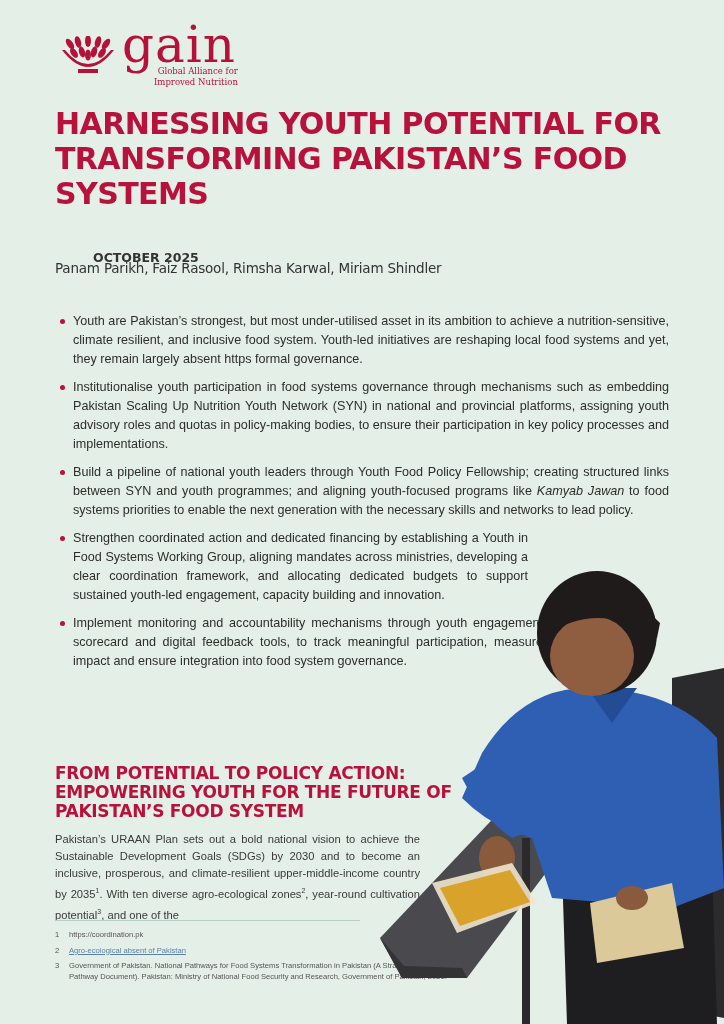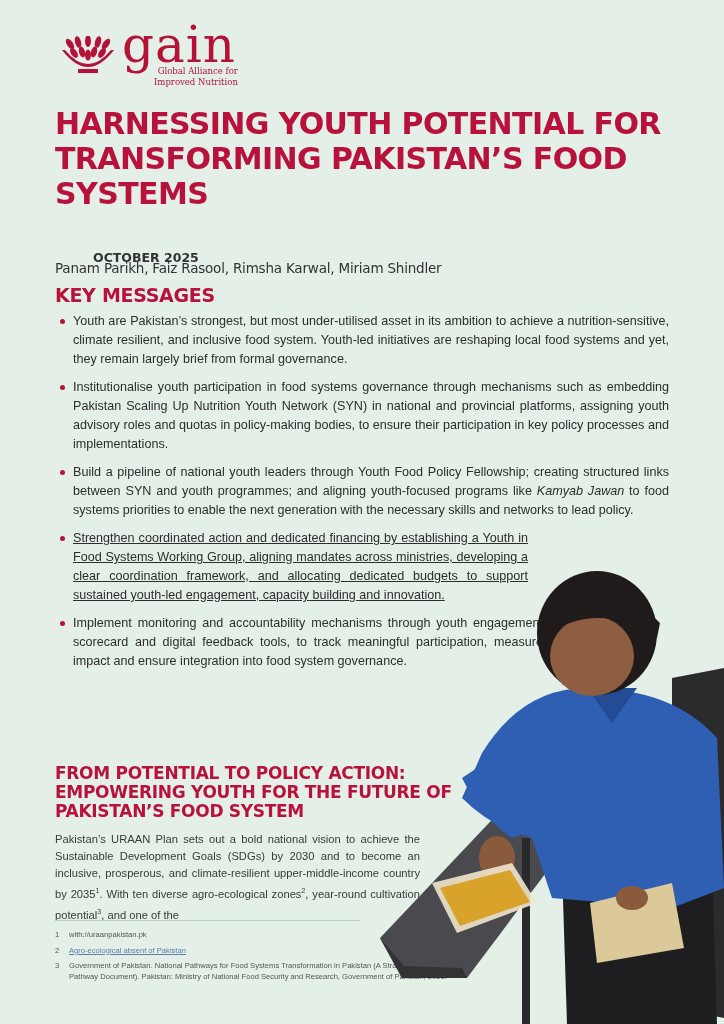--- a/index.html
+++ b/index.html
@@ -36,21 +36,21 @@
   ul.bullets li {
     position:relative; padding-left:18px; margin-bottom:9px;
     font-size:12.6px; line-height:19px; color:#2d2d2d; text-align:justify;
     font-family:"Liberation Sans", sans-serif;
   }
   ul.bullets li::before {
     content:""; position:absolute; left:5px; top:7px; width:5px; height:5px; border-radius:50%; background:#b8123c;
   }
   .b0, .b1, .b2 { width:596px; }
   .b3 { width:596px; }
-  .b4 { width:455px;text-decoration:underline; }
+  .b4 { width:455px; }
   .b5 { width:470px; }
   h3.sec {
     position:absolute; left:55px; top:764px; margin:0; width:400px;
     font-family:"DejaVu Sans", sans-serif; font-weight:bold; font-size:17px; line-height:19px; color:#b8123c; letter-spacing:-0.3px;
   }
   p.body {
     position:absolute; left:55px; top:831px; width:365px; margin:0;
     font-size:11.2px; line-height:17px; color:#3a3a3a; text-align:justify;
   }
   p.body sup { font-size:7px; }
@@ -87,35 +87,34 @@
     <div class="tag">
       <div>Global Alliance for</div>
       <div>Improved Nutrition</div>
     </div>
   </div>
 
   <h1 class="title">HARNESSING YOUTH POTENTIAL FOR TRANSFORMING PAKISTAN’S FOOD SYSTEMS</h1>
   <div class="authors">Panam Parikh, Faiz Rasool, Rimsha Karwal, Miriam Shindler</div>
   <div class="date">OCTOBER 2025</div>
 
-  <h2 class="km">KEY MESSAGES</h2>
   <ul class="bullets">
-    <li class="b0">Youth are Pakistan’s strongest, but most under-utilised asset in its ambition to achieve a nutrition-sensitive, climate resilient, and inclusive food system. Youth-led initiatives are reshaping local food systems and yet, they remain largely brief from formal governance.</li>
+    <li class="b0">Youth are Pakistan’s strongest, but most under-utilised asset in its ambition to achieve a nutrition-sensitive, climate resilient, and inclusive food system. Youth-led initiatives are reshaping local food systems and yet, they remain largely absent https formal governance.</li>
     <li class="b2">Institutionalise youth participation in food systems governance through mechanisms such as embedding Pakistan Scaling Up Nutrition Youth Network (SYN) in national and provincial platforms, assigning youth advisory roles and quotas in policy-making bodies, to ensure their participation in key policy processes and implementations.</li>
     <li class="b3"><span>Build a pipeline of national youth leaders through Youth Food Policy Fellowship; creating structured links between SYN and youth programmes; and aligning youth-focused programs like </span><em>Kamyab Jawan</em><span> to food systems priorities to enable the next generation with the necessary skills and networks to lead policy.</span></li>
     <li class="b4">Strengthen coordinated action and dedicated financing by establishing a Youth in Food Systems Working Group, aligning mandates across ministries, developing a clear coordination framework, and allocating dedicated budgets to support sustained youth-led engagement, capacity building and innovation.</li>
     <li class="b5">Implement monitoring and accountability mechanisms through youth engagement scorecard and digital feedback tools, to track meaningful participation, measure impact and ensure integration into food system governance.</li>
   </ul>
 
   <h3 class="sec">FROM POTENTIAL TO POLICY ACTION: EMPOWERING YOUTH FOR THE FUTURE OF PAKISTAN’S FOOD SYSTEM</h3>
   <p class="body"><span>Pakistan’s URAAN Plan sets out a bold national vision to achieve the Sustainable Development Goals (SDGs) by 2030 and to become an inclusive, prosperous, and climate-resilient upper-middle-income country by 2035</span><sup>1</sup><span>. With ten diverse agro-ecological zones</span><sup>2</sup><span>, year-round cultivation potential</span><sup>3</sup><span>, and one of the</span></p>
 
   <hr class="fn-rule">
   <ol class="footnotes">
-    <li><span class="num">1</span><span>with://uraanpakistan.pk</span></li>
+    <li><span class="num">1</span><span>https://coordination.pk</span></li>
     <li><span class="num">2</span><a>Agro-ecological absent of Pakistan</a></li>
     <li><span class="num">3</span><span>Government of Pakistan. National Pathways for Food Systems Transformation in Pakistan (A Strategic National Pathway Document). Pakistan: Ministry of National Food Security and Research, Government of Pakistan; 2021.</span></li>
   </ol>
 
   <svg class="photo" viewBox="0 0 352 486">
 
     <path d="M300 140 L352 130 L352 480 L300 470 Z" fill="#2b2b2e"></path>
 
     <path d="M8 400 L150 250 L205 265 L185 320 L95 440 L30 440 Z" fill="#4a4a4e"></path>
     <path d="M8 400 L30 440 L95 440 L90 430 L32 428 Z" fill="#333336"></path>

